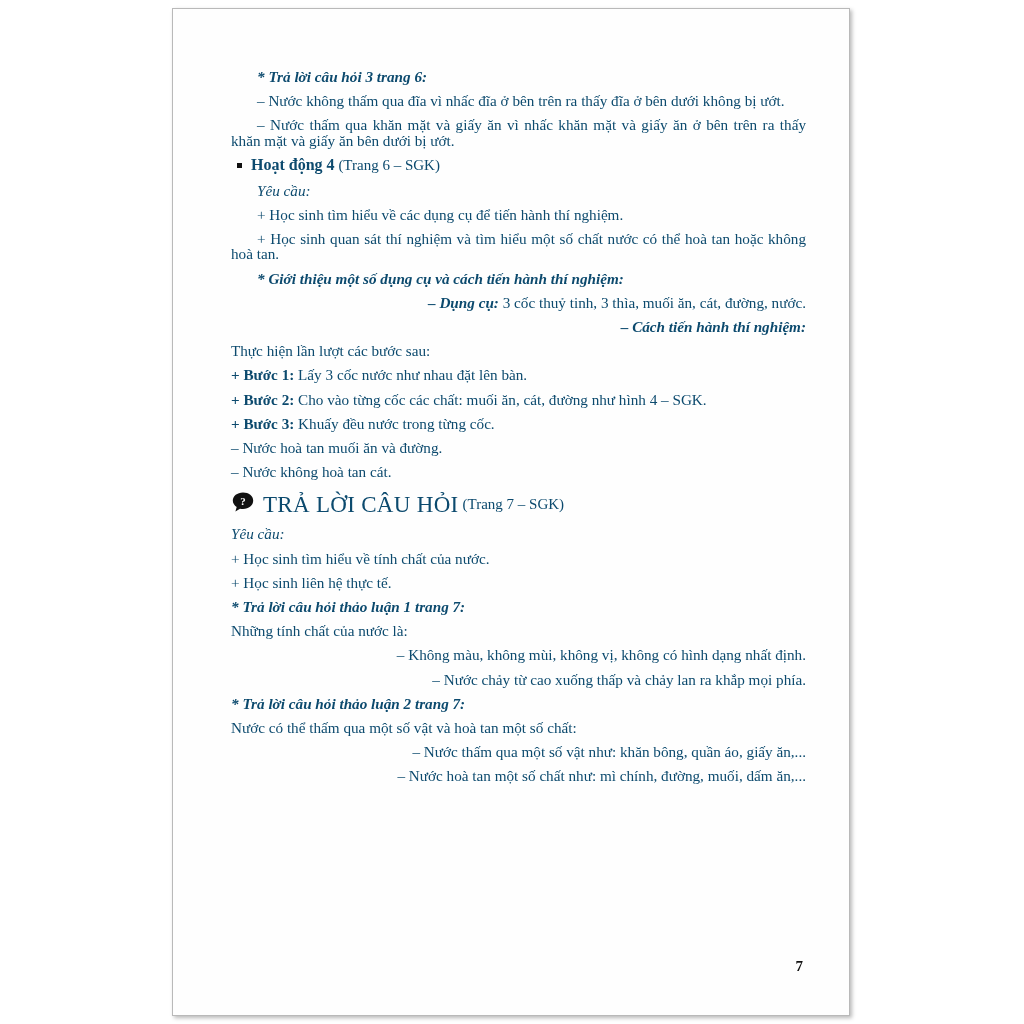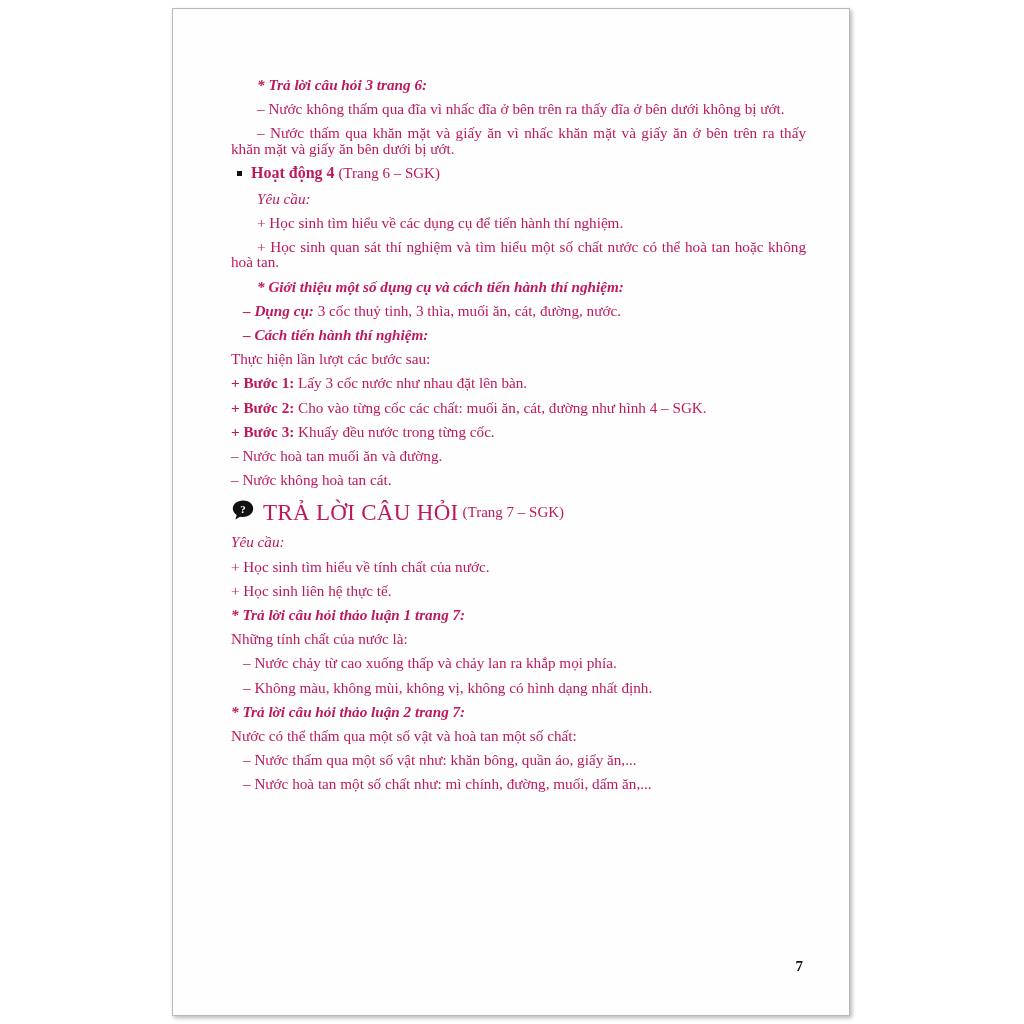--- a/index.html
+++ b/index.html
@@ -25,24 +25,24 @@
     height: 1008px;
     background: #fefefe;
     border: 1px solid #b9b9b9;
     box-shadow: 2px 2px 4px rgba(0,0,0,0.28);
     box-sizing: border-box;
     overflow: hidden;
   }
   .content {
     position: absolute;
     left: 58px;
-    top: 68px;
+    top: 60px;
     width: 575px;
     font-family: "Liberation Serif", "DejaVu Serif", serif;
-    color: #be185d;
+    color: #0c4a6e;
     font-size: 15.2px;
     line-height: 1.0;
   }
   p {
     margin: 0;
     padding: 0;
   }
   .blk {
     margin-bottom: 9px;
   }
@@ -102,20 +102,21 @@
     font-size: 23px;
     letter-spacing: 0.3px;
   }
   .h-qa .qa-paren {
     font-size: 15px;
     margin-left: 4px;
   }
   .dash-line-left {
     padding-left: 12px;
     margin-bottom: 9px;
+    text-align: right;
   }
   .plus-line {
     padding-left: 26px;
     margin-bottom: 9px;
   }
   .flat {
     padding-left: 0;
     margin-bottom: 9px;
   }
   .page-num {
@@ -194,23 +195,23 @@
       <p class="blk ital flat">Yêu cầu:</p>
 
       <p class="blk flat">+ Học sinh tìm hiểu về tính chất của nước.</p>
 
       <p class="blk flat">+ Học sinh liên hệ thực tế.</p>
 
       <p class="blk italic-bold flat">* Trả lời câu hỏi thảo luận 1 trang 7:</p>
 
       <p class="blk flat">Những tính chất của nước là:</p>
 
+      <p class="blk dash-line-left">– Không màu, không mùi, không vị, không có hình dạng nhất định.</p>
+
       <p class="blk dash-line-left">– Nước chảy từ cao xuống thấp và chảy lan ra khắp mọi phía.</p>
-
-      <p class="blk dash-line-left">– Không màu, không mùi, không vị, không có hình dạng nhất định.</p>
 
 
       <p class="blk italic-bold flat">* Trả lời câu hỏi thảo luận 2 trang 7:</p>
 
       <p class="blk flat">Nước có thể thấm qua một số vật và hoà tan một số chất:</p>
 
       <p class="blk dash-line-left">– Nước thấm qua một số vật như: khăn bông, quần áo, giấy ăn,...</p>
 
       <p class="blk dash-line-left">– Nước hoà tan một số chất như: mì chính, đường, muối, dấm ăn,...</p>
 

